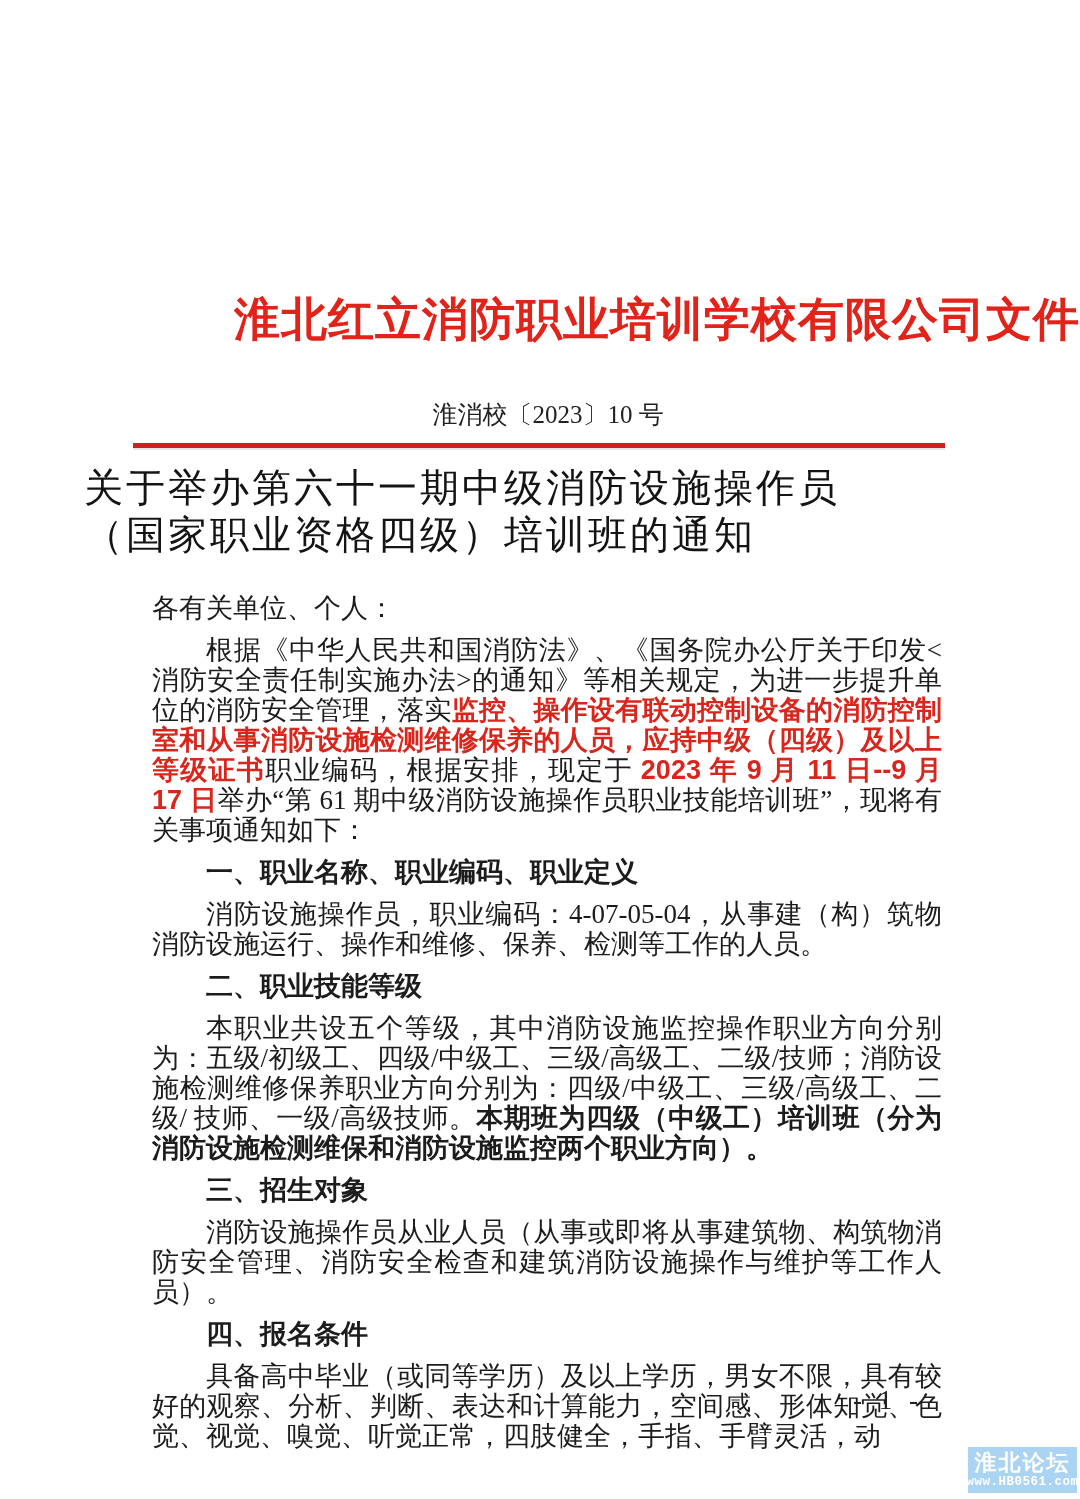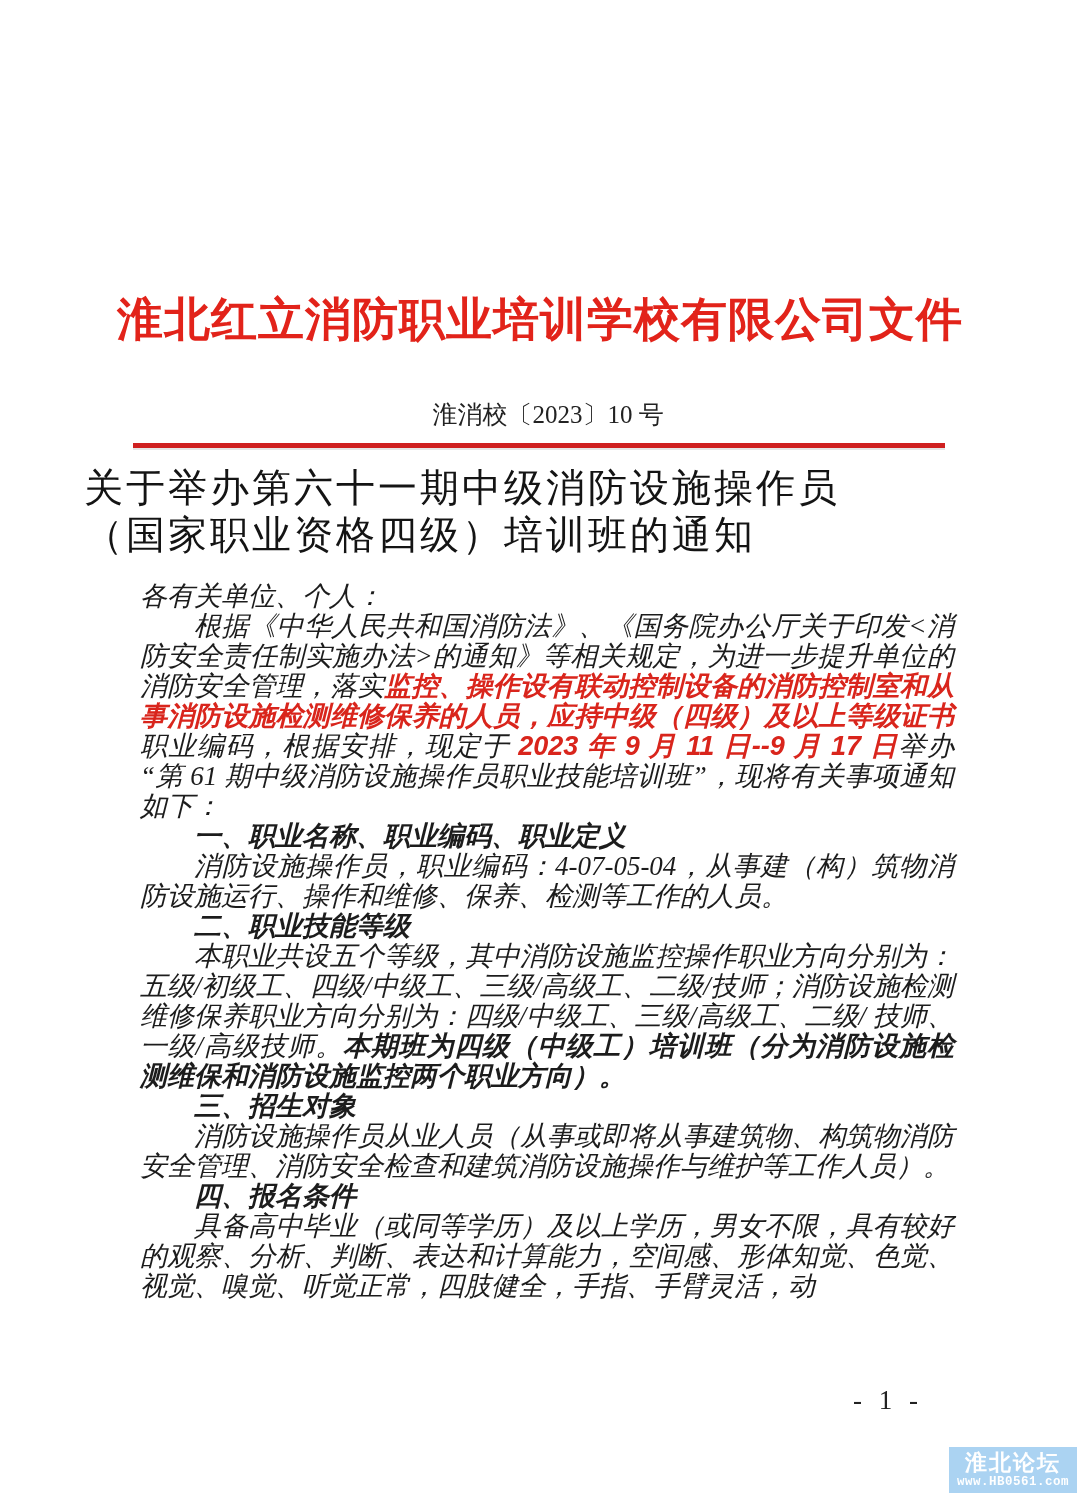--- a/index.html
+++ b/index.html
@@ -12,21 +12,21 @@
     background: #ffffff;
     overflow: hidden;
     font-family: "Liberation Serif", "DejaVu Serif", serif;
     color: var(--text-black, #1c1c1c);
   }
   .red-header {
     position: absolute;
     top: 291px;
     left: 0;
     width: 100%;
-    text-align: center;
+    text-align: right;
     font-size: 46px;
     line-height: 58px;
     font-weight: bold;
     letter-spacing: 1px;
     color: var(--header-red, #e2231a);
     white-space: nowrap;
   }
   .doc-number {
     position: absolute;
     top: 399px;
@@ -62,21 +62,21 @@
   .doc-body {
     position: absolute;
     top: 581px;
     left: 140px;
     width: 814px;
     font-size: 27px;
     line-height: 30px;
     text-align: justify;
     color: #1c1c1c;
   }
-  .para { margin: 0; font-style: italic; }
+  .para { margin: 12px; }
   .para.indent { text-indent: 2em; }
   .para.heading {
     text-indent: 2em;
     font-weight: bold;
     font-family: "Liberation Sans", "DejaVu Sans", sans-serif;
   }
   .seg-normal { }
   .seg-bold {
     font-weight: bold;
     font-family: "Liberation Sans", "DejaVu Sans", sans-serif;
@@ -91,21 +91,21 @@
     top: 1385px;
     right: 157px;
     font-size: 27px;
     letter-spacing: 5px;
     color: #222222;
   }
   .watermark {
     position: absolute;
     right: 3px;
     bottom: 6px;
-    width: 128px;
+    width: 109px;
     height: 46px;
     background: var(--watermark-blue, #abd3f2);
     display: flex;
     flex-direction: column;
     align-items: center;
     justify-content: center;
     overflow: hidden;
   }
   .wm-title {
     font-family: "Liberation Sans", "DejaVu Sans", sans-serif;

